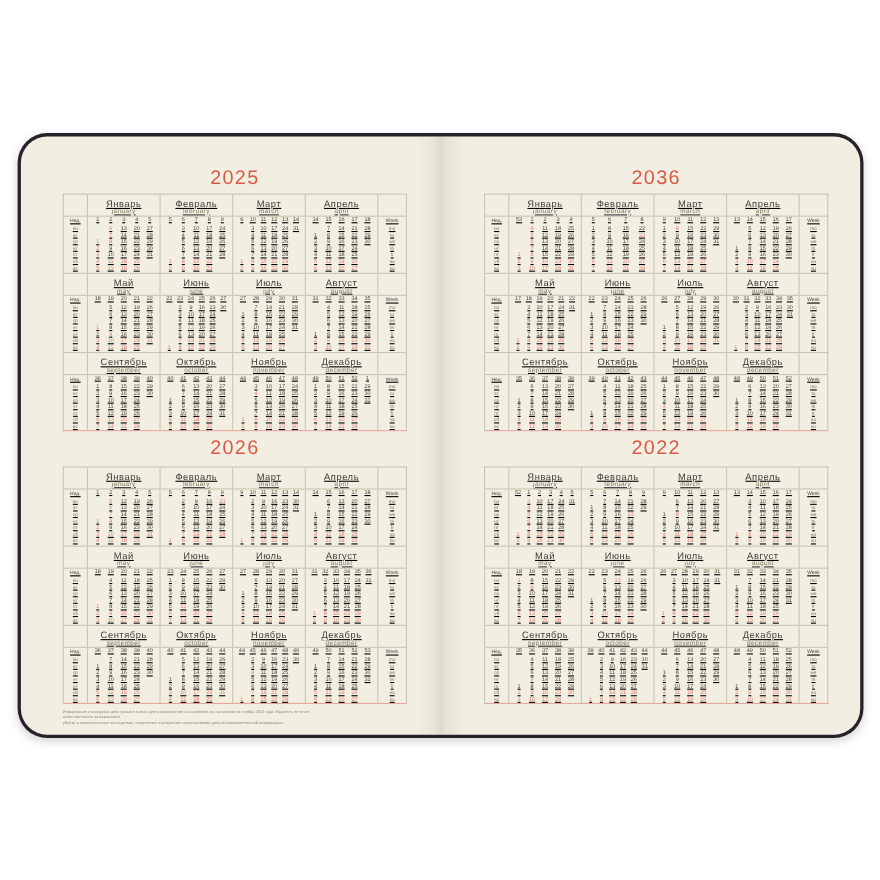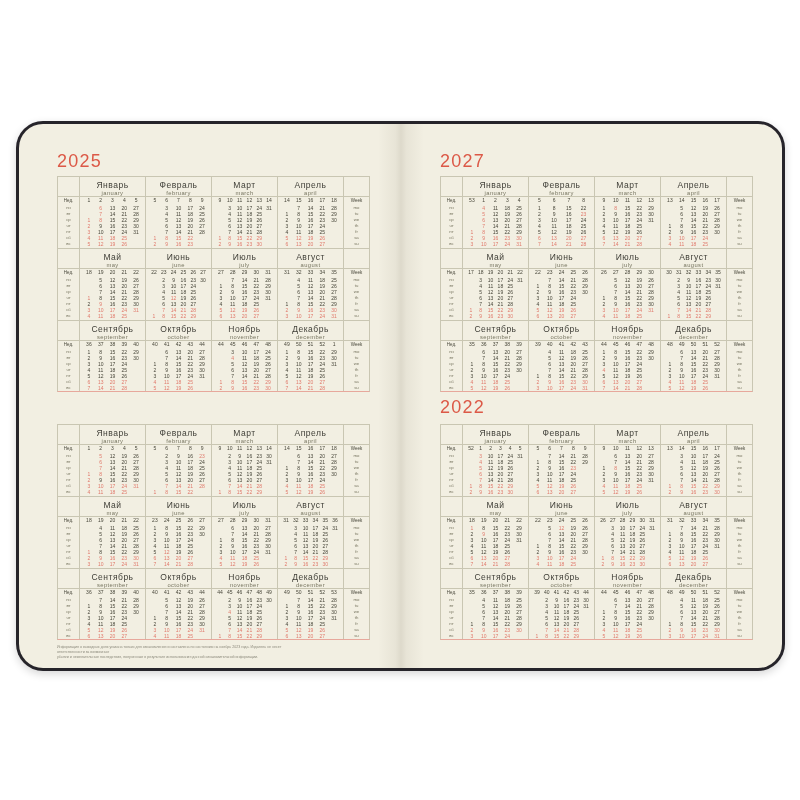--- a/index.html
+++ b/index.html
@@ -7,23 +7,23 @@
        font-family:"Liberation Sans","DejaVu Sans",sans-serif;
        -webkit-font-smoothing:antialiased;}
   .notebook{position:absolute;left:16px;top:121px;width:769px;height:550px;
             background:var(--cover);border-radius:27px;
             box-shadow:0 3px 9px rgba(0,0,0,.16);}
   .pages{position:absolute;left:3px;top:3px;right:3px;bottom:3px;
          background:var(--paper);border-radius:24px;overflow:hidden;}
   .gutter{position:absolute;left:50%;top:0;bottom:0;width:46px;transform:translateX(-50%);
           background:linear-gradient(90deg,rgba(95,85,62,0) 0%,rgba(95,85,62,.07) 38%,
             rgba(95,85,62,.14) 50%,rgba(95,85,62,.07) 62%,rgba(95,85,62,0) 100%);}
-  .year-title{position:absolute;width:313px;text-align:left;font-size:18px;line-height:20px;
+  .year-title{position:absolute;width:313px;text-align:center;font-size:18px;line-height:20px;
               letter-spacing:1.2px;color:var(--accent);}
-  .ygrid{position:absolute;width:313px;}
+  .ygrid{position:absolute;width:313px;text-decoration:underline;}
   .band{display:flex;width:313px;height:72px;box-sizing:border-box;
         border-top:1px solid var(--line);border-left:1px solid var(--line);
         border-right:1px solid var(--line);}
   .band.last{border-bottom:1px solid var(--pink);}
   .col{box-sizing:border-box;height:100%;}
   .col + .col{border-left:1px solid var(--line);}
   .wcol{width:21px;}
   .mcol{width:66px;}
   .ecol{flex:1;}
   .chead{height:20px;box-sizing:border-box;border-bottom:1px solid var(--line);
@@ -916,20 +916,21 @@
               <span class="lbl">we</span>
               <span class="lbl">th</span>
               <span class="lbl">fr</span>
               <span class="lbl red">sa</span>
               <span class="lbl red">su</span>
             </div>
           </div>
         </div>
       </div>
 
+    <div class="year-title" style="left:38px;top:273px">2026</div>
     <div class="ygrid" id="g1" style="left:38px;top:300px">
         <div class="band">
           <div class="col wcol">
             <div class="chead"></div>
             <div class="lblrows">
               <span class="wnlbl" style="font-size: 4.5px;">Нед.</span>
               <span class="lbl">пн</span>
               <span class="lbl">вт</span>
               <span class="lbl">ср</span>
               <span class="lbl">чт</span>
@@ -1795,21 +1796,21 @@
               <span class="lbl">we</span>
               <span class="lbl">th</span>
               <span class="lbl">fr</span>
               <span class="lbl red">sa</span>
               <span class="lbl red">su</span>
             </div>
           </div>
         </div>
       </div>
 
-    <div class="year-title" style="left:421px;top:27px">2027</div>
+    <div class="year-title" style="left:421px;top:27px">2036</div>
     <div class="ygrid" id="g2" style="left:421px;top:52px">
         <div class="band">
           <div class="col wcol">
             <div class="chead"></div>
             <div class="lblrows">
               <span class="wnlbl" style="font-size: 4.5px;">Нед.</span>
               <span class="lbl">пн</span>
               <span class="lbl">вт</span>
               <span class="lbl">ср</span>
               <span class="lbl">чт</span>

